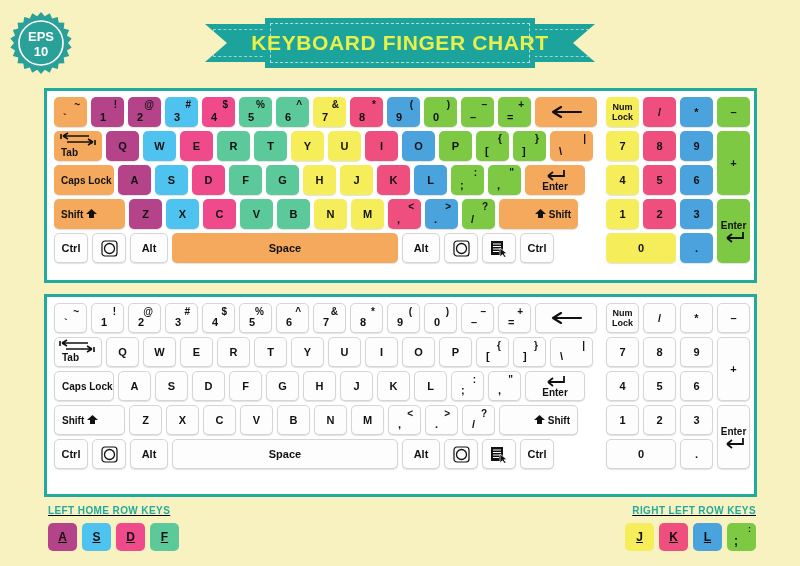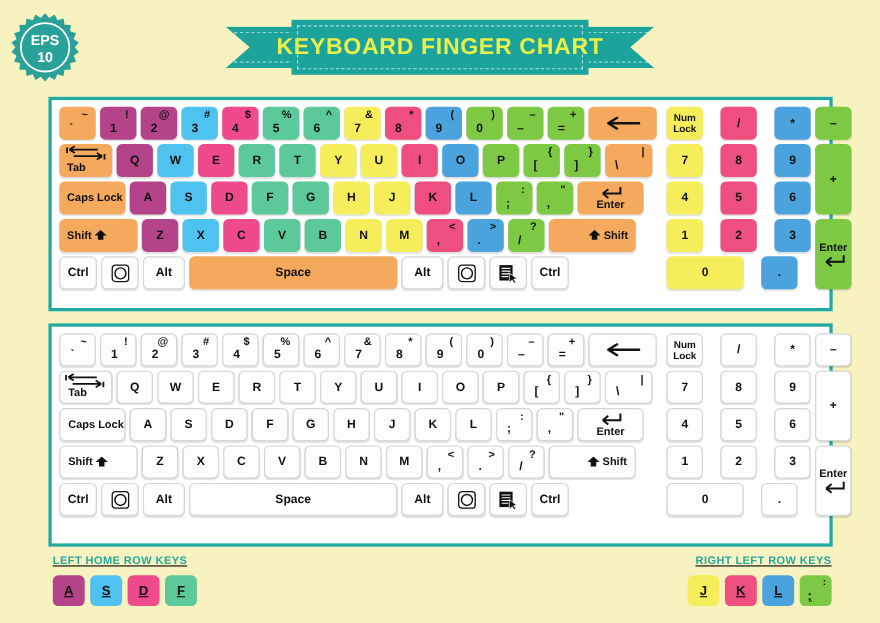--- a/index.html
+++ b/index.html
@@ -83,34 +83,34 @@
   .key.tab  { width: 48px; }
   .key.caps { width: 60px; }
   .key.shiftL { width: 71px; }
   .key.shiftR { width: 79px; }
   .key.bsp  { width: 62px; }
   .key.ent  { width: 60px; }
   .key.bsl  { width: 43px; }
   .key.ctrl { width: 34px; }
   .key.winb { width: 34px; }
   .key.altk { width: 38px; }
-  .key.space{ width: 189px; }
+  .key.space{ width: 226px; }
   .key.menu { width: 34px; }
 
   
   .key.dual { justify-content: flex-start; padding-left: 9px; align-items: flex-end; padding-bottom: 4px; }
   .key.dual .sup {
     position: absolute; right: 7px; top: 2px;
     font-size: 10px; font-weight: bold;
   }
   .key.lbl-left { justify-content: flex-start; padding-left: 7px; font-size: 10px; }
   .key.lbl-right{ justify-content: flex-end;  padding-right: 7px; font-size: 10px; }
 
   
-  .nrow { display: flex; gap: 16px; margin-bottom: 4px; }
+  .nrow { display: flex; gap: 4px; margin-bottom: 4px; }
   .nkey { width: 33px; height: 30px; }
   .nkey.w2 { width: 70px; }
   .nkey.tall { height: 64px; }
   .ncol { display: flex; flex-direction: column; gap: 4px; }
 
   .numlock { font-size: 9px; line-height: 10px; text-align: center; }
 
   
   .legend { position: absolute; text-decoration: underline; }
   #legend-left  { left: 48px;  top: 505px; }

